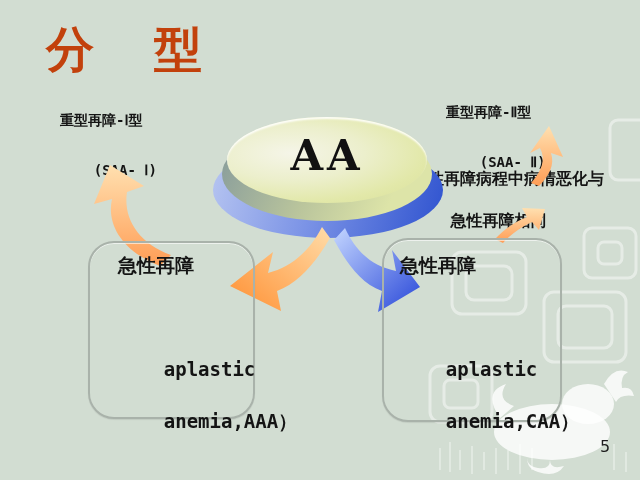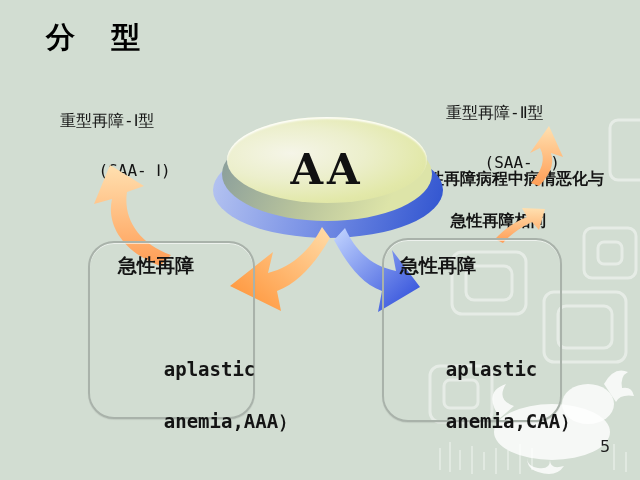--- a/index.html
+++ b/index.html
@@ -3,26 +3,26 @@
 <meta charset="utf-8">
 <style>
   html,body{margin:0;padding:0;background:#d2ddd2;}
   .slide{
     position:relative;width:640px;height:480px;overflow:hidden;
     background:#d2ddd2;
     font-family:"DejaVu Sans Mono","Liberation Mono",monospace;
   }
   .abs{position:absolute;}
   .slide-title{
-    left:46px;top:18px;font-size:29px;font-weight:bold;color:#000000;
+    left:46px;top:18px;font-size:48px;font-weight:bold;color:#c2410c;
     letter-spacing:0.45em;
     font-family:"DejaVu Serif","Liberation Serif",serif;
   }
   .black-label{
-    color:#141414;font-weight:normal;font-size:16px;line-height:25px;
+    color:#141414;font-weight:bold;font-size:14px;line-height:25px;
     white-space:pre;
   }
   .saa1{left:60px;top:108px;}
   .saa2{left:446px;top:100px;}
   .note{
     left:412px;top:168px;color:#141414;font-weight:bold;
     font-size:16px;line-height:21px;white-space:pre;
   }
   .disk-base{
     left:213px;top:142px;width:230px;height:96px;border-radius:50%;
@@ -31,21 +31,21 @@
   .disk-side{
     left:222px;top:127px;width:210px;height:94px;border-radius:50%;
     background:linear-gradient(115deg,#84999b 0%,#b9c49c 45%,#dde4a8 80%);
   }
   .disk-top{
     left:227px;top:117px;width:200px;height:86px;border-radius:50%;
     background:radial-gradient(ellipse at 32% 42%,#f5f5e8 0%,#ecefcc 38%,#e2e8a9 70%,#d8df9a 100%);
     box-shadow:inset 0 2px 2px rgba(255,255,255,0.9);
   }
   .aa-label{
-    left:227px;top:145px;width:200px;text-align:center;
+    left:227px;top:131px;width:200px;text-align:center;
     font-family:"DejaVu Serif","Liberation Serif",serif;
     font-size:42px;font-weight:bold;color:#111;letter-spacing:4px;
   }
   .type-box{
     border:2px solid #a9b2aa;border-radius:26px;background:transparent;
     box-shadow:inset 0 1px 0 rgba(255,255,255,0.6),0 1px 1px rgba(0,0,0,0.08);
   }
   .box-acute{left:88px;top:241px;width:163px;height:174px;}
   .box-chronic{left:382px;top:238px;width:176px;height:180px;}
   .box-text{

